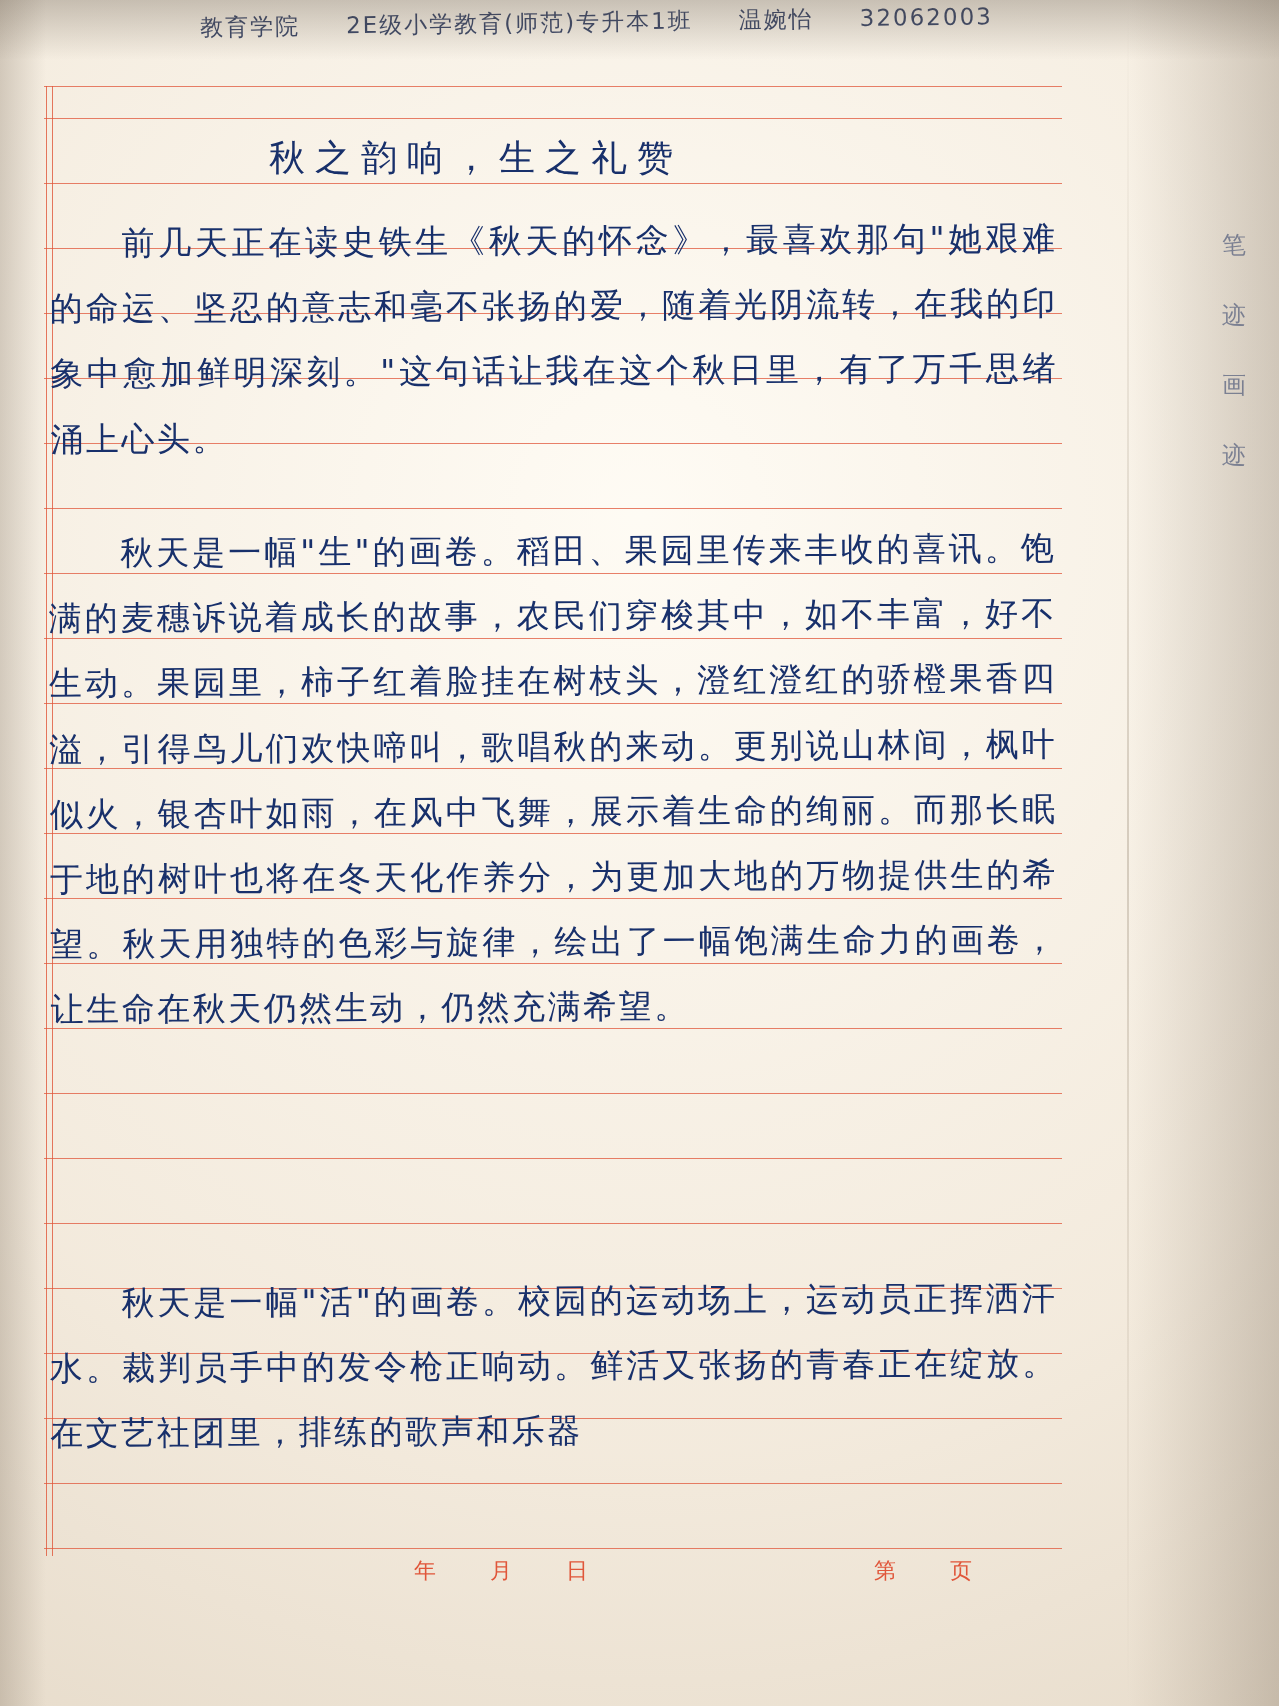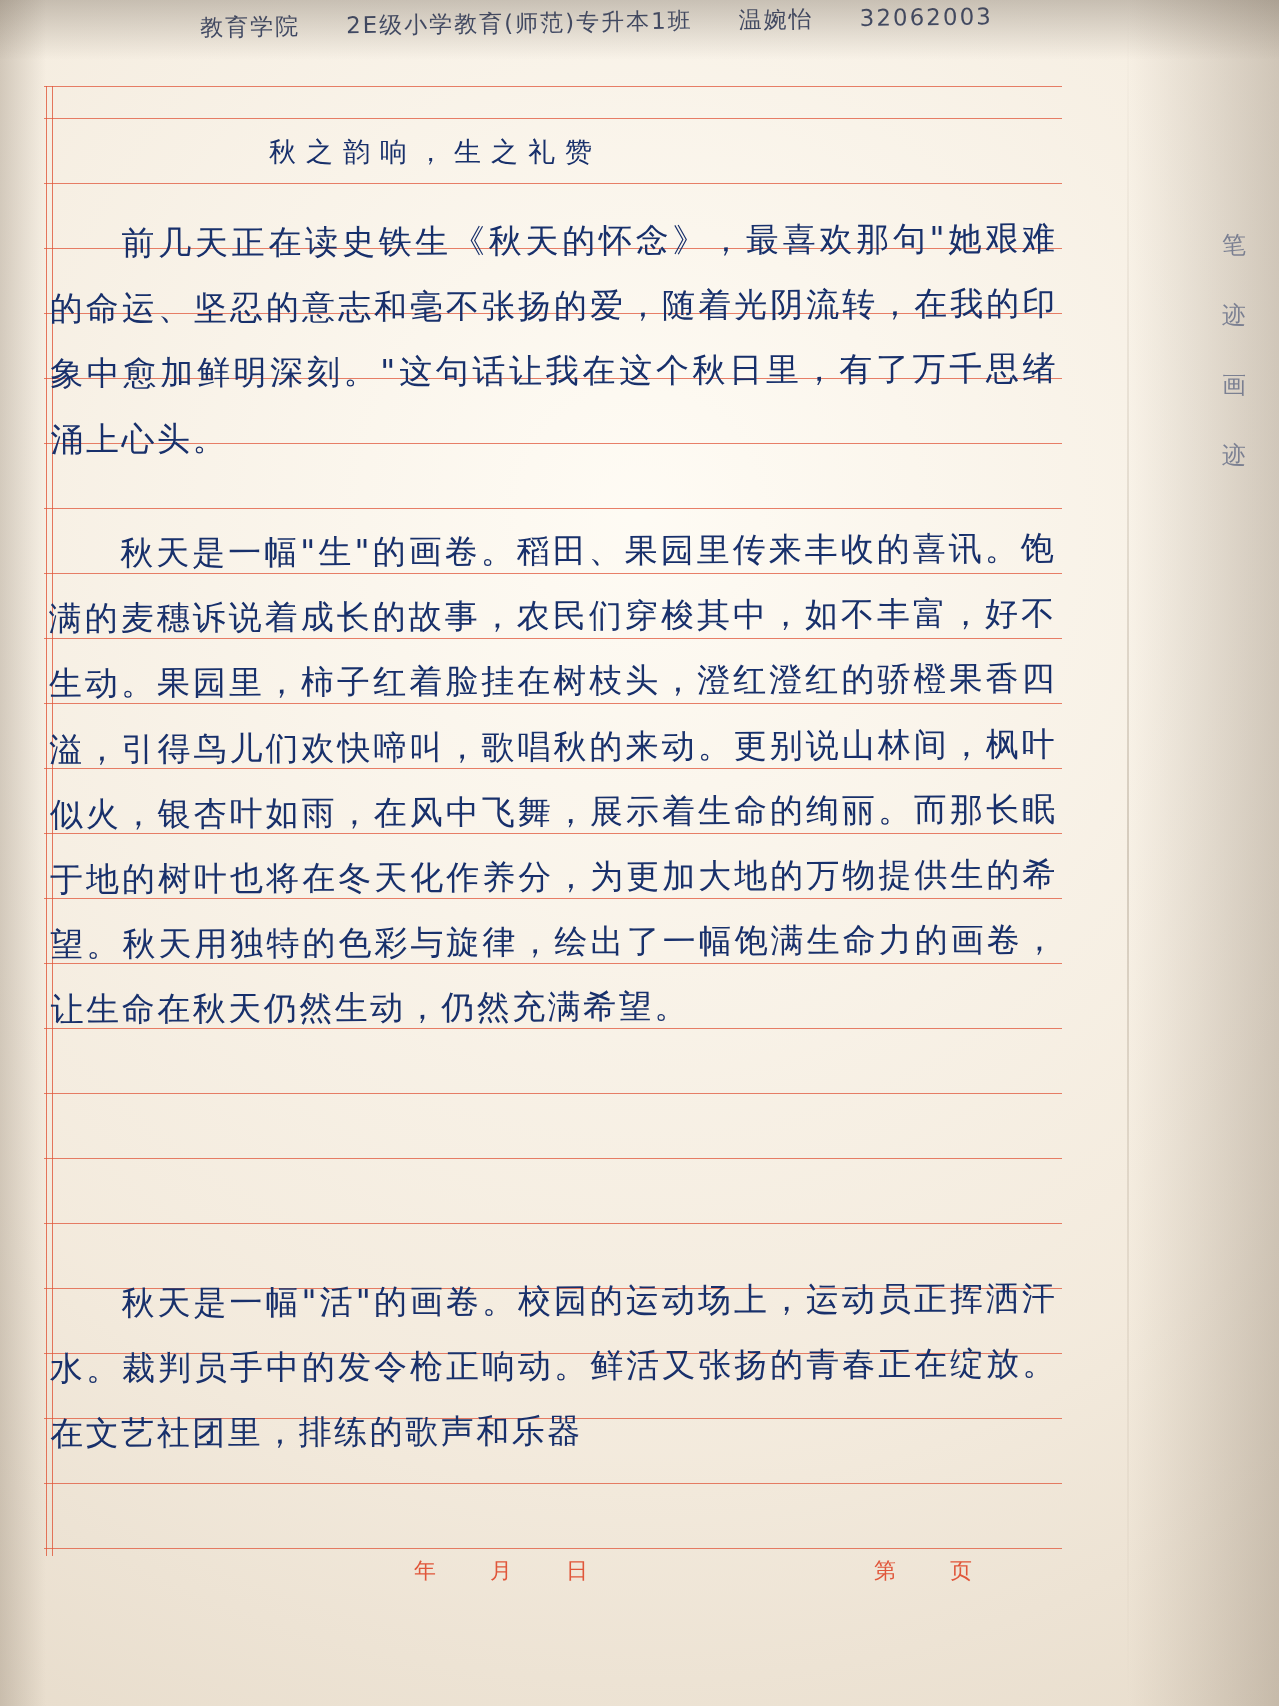--- a/index.html
+++ b/index.html
@@ -85,21 +85,21 @@
     font-family: "DejaVu Sans", sans-serif;
     opacity: 0.85;
     transform: rotate(-0.8deg);
   }
   .title-line {
     position: absolute;
     left: 225px;
     top: 48px;
     color: #18306b;
     font-family: Liberation Sans, sans-serif;
-    font-size: 27px;
+    font-size: 36px;
     letter-spacing: 10px;
   }
   .para {
     position: absolute;
     left: 6px;
     width: 1008px;
     color: #18306b;
     font-family: "DejaVu Sans", sans-serif;
     font-size: 33px;
     line-height: 65.2px;

